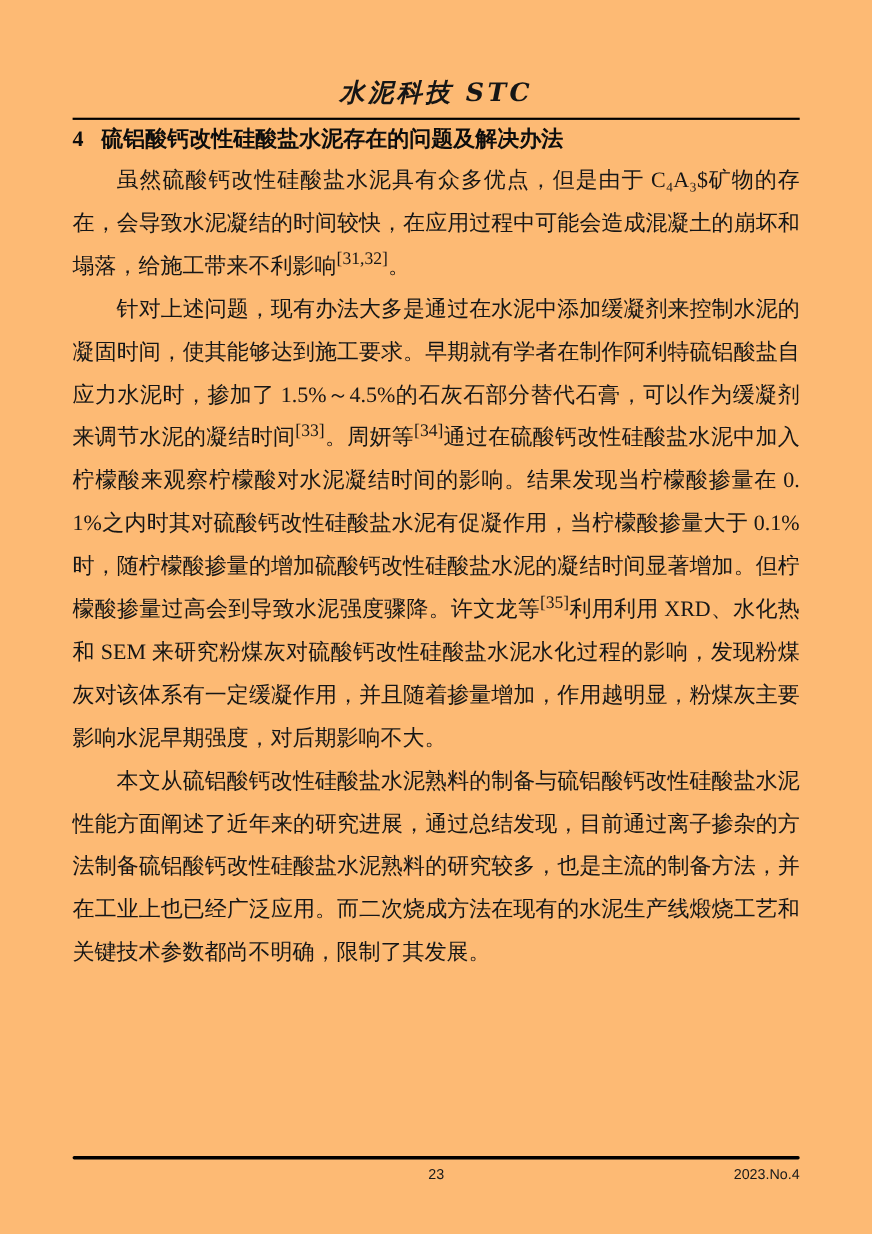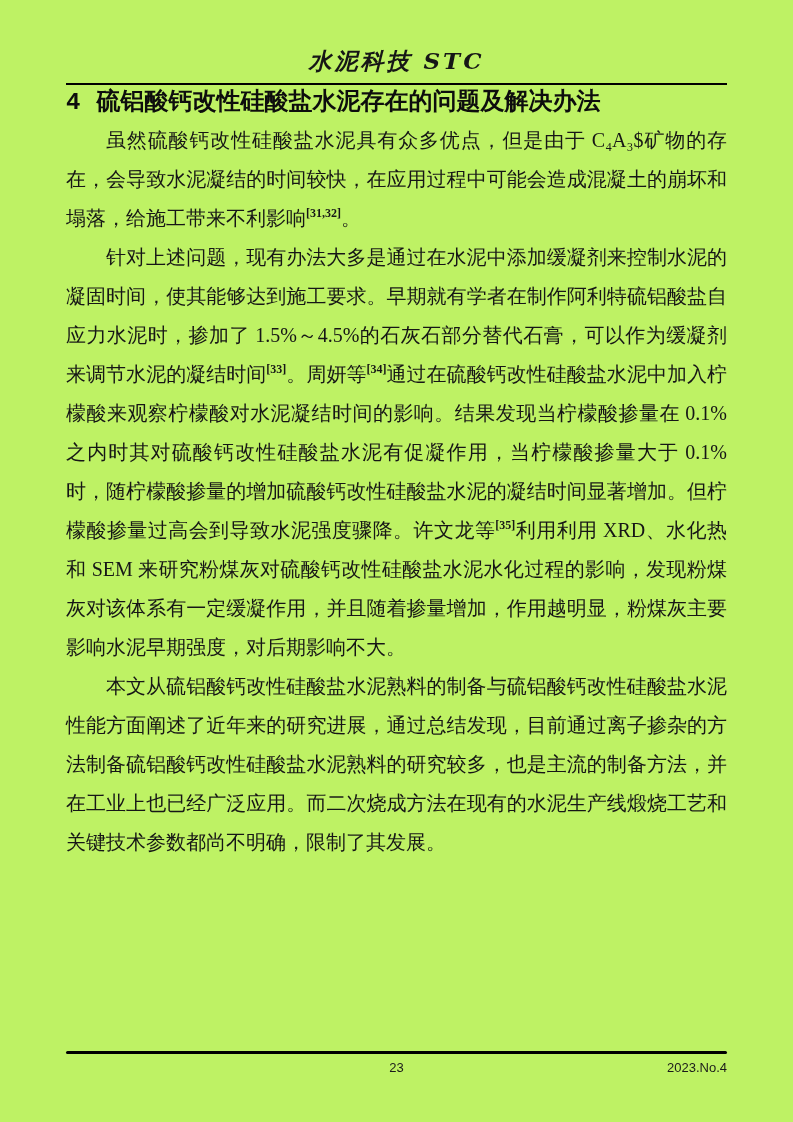--- a/index.html
+++ b/index.html
@@ -1,23 +1,23 @@
 <!DOCTYPE html>
 <html lang="zh"><head>
 <meta charset="utf-8">
 <style>
   html,body { margin:0; padding:0; background:#ffffff; }
   .page {
     position:relative;
     width:793px; height:1122px;
-    background:#bef264;
+    background:#fdba74;
     color:#161616;
     font-family:"Liberation Serif","DejaVu Serif",serif;
     box-sizing:border-box;
-    padding:46px 66px 0 66px;
+    padding:70px 66px 0 66px;
     overflow:hidden;
   }
   .journal-title {
     text-align:center;
     font-family:"DejaVu Serif","Liberation Serif",serif;
     font-style:italic;
     font-weight:bold;
     font-size:23px;
     line-height:30px;
     letter-spacing:3px;
@@ -28,28 +28,28 @@
     margin:0;
     font-size:20px;
     line-height:39px;
     text-align:justify;
     text-justify:inter-ideograph;
     word-break:break-all;
   }
   .para.indent { text-indent:2em; }
   .section-heading {
     margin:2px 0 2px 0;
-    font-family:Liberation Mono, monospace;
+    font-family:Liberation Serif, serif;
     font-weight:bold;
-    font-size:24px;
+    font-size:20px;
     line-height:32px;
     color:#0d0d0d;
   }
   .sec-num { display:inline-block; margin-right:16px; }
-  sup { font-size:12px; line-height:0;font-weight:bold; }
+  sup { font-size:16px; line-height:0; }
   .footer { position:absolute; left:66px; right:66px; top:1051px; }
   .footer-rule { height:3px; background:#000; border-radius:2px; }
   .footer-row {
     position:relative; height:22px; margin-top:6px;
     font-family:"Liberation Sans","DejaVu Sans",sans-serif;
     font-size:13px; color:#1a1a1a;
   }
   .page-number { position:absolute; left:50%; transform:translateX(-50%); }
   .issue { position:absolute; right:0; }
 </style>

